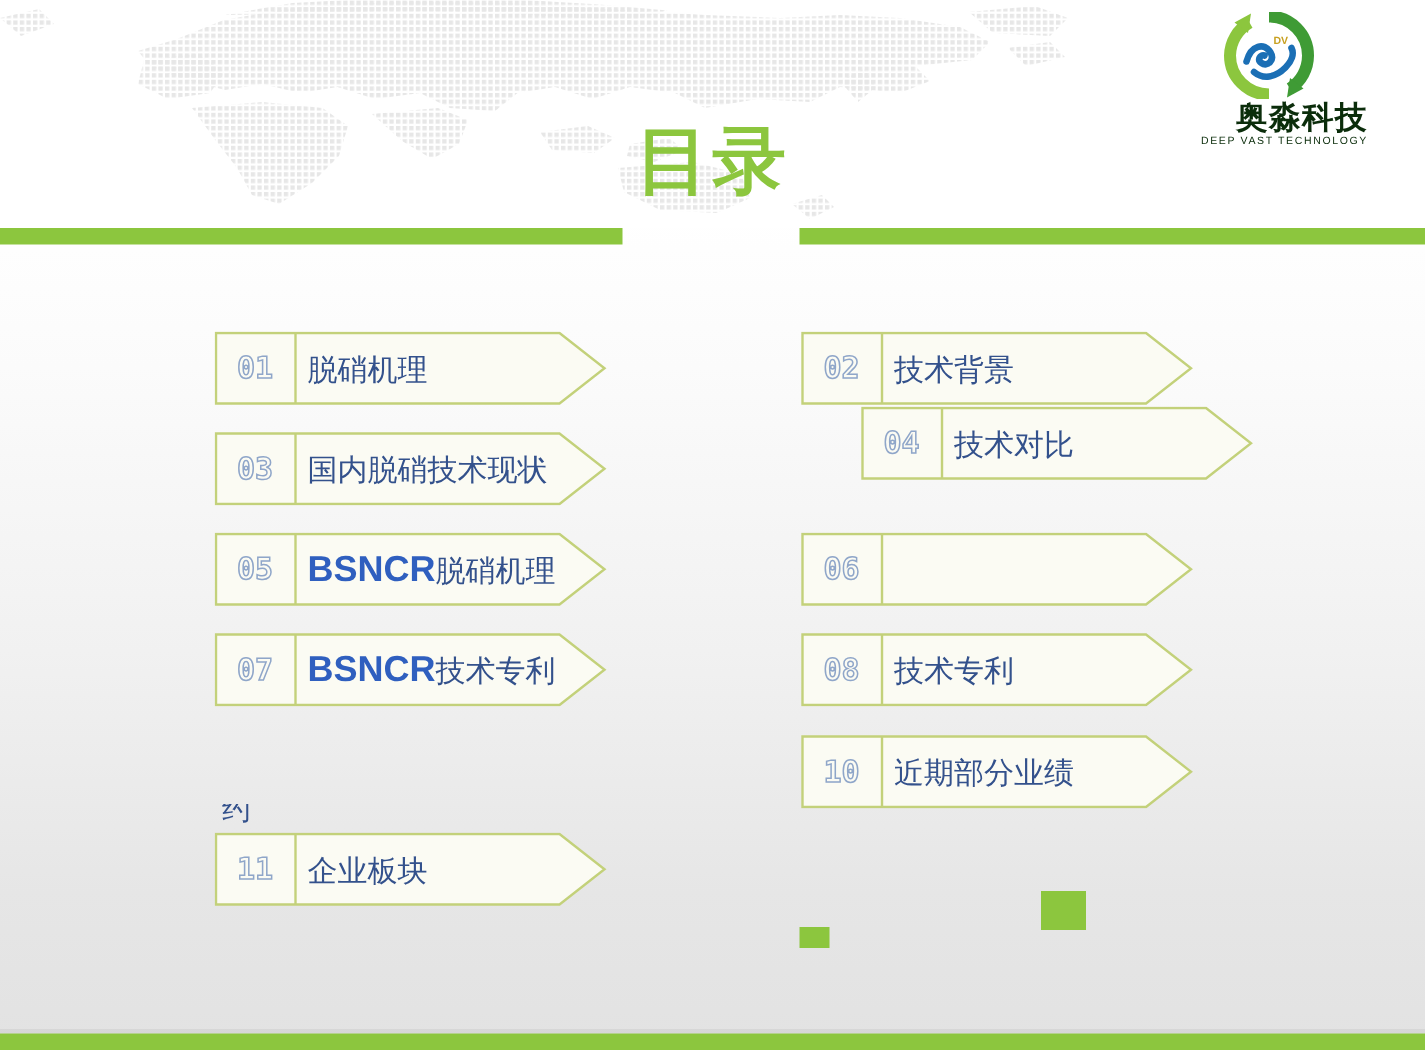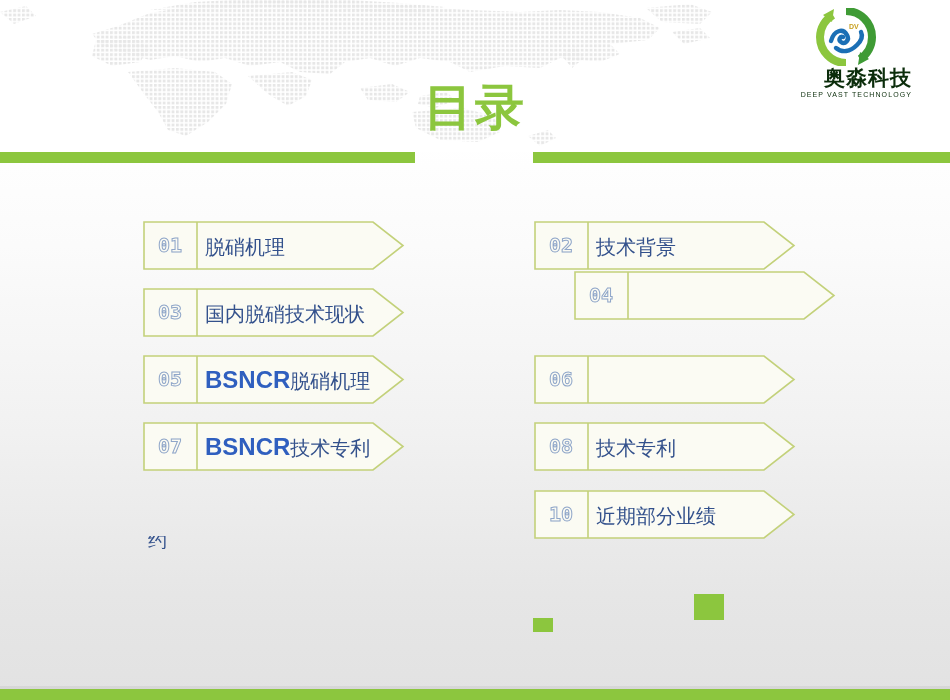--- a/index.html
+++ b/index.html
@@ -301,20 +301,21 @@
       <div class="num">03</div>
       <div class="label"><span class="em"></span><span>国内脱硝技术现状</span></div>
     </div>
 
     <div class="item" style="left:534px; top:271px;margin-left:40px;">
       <svg class="shape" viewBox="0 0 262 49" preserveAspectRatio="none">
         <polygon points="1,1 230,1 260,24.5 230,48 1,48" fill="#fbfbf3" stroke="#c3d17a" stroke-width="1.6"></polygon>
         <line x1="54" y1="1" x2="54" y2="48" stroke="#c3d17a" stroke-width="1.6"></line>
       </svg>
       <div class="num">04</div>
+      <div class="label"><span class="em"></span><span>技术对比</span></div>
     </div>
 
     <div class="item" style="left:143px; top:355px;padding-left:23px;">
       <svg class="shape" viewBox="0 0 262 49" preserveAspectRatio="none">
         <polygon points="1,1 230,1 260,24.5 230,48 1,48" fill="#fbfbf3" stroke="#c3d17a" stroke-width="1.6"></polygon>
         <line x1="54" y1="1" x2="54" y2="48" stroke="#c3d17a" stroke-width="1.6"></line>
       </svg>
       <div class="num">05</div>
       <div class="label"><span class="em">BSNCR</span><span>脱硝机理</span></div>
     </div>
@@ -350,20 +351,28 @@
       <svg class="shape" viewBox="0 0 262 49" preserveAspectRatio="none">
         <polygon points="1,1 230,1 260,24.5 230,48 1,48" fill="#fbfbf3" stroke="#c3d17a" stroke-width="1.6"></polygon>
         <line x1="54" y1="1" x2="54" y2="48" stroke="#c3d17a" stroke-width="1.6"></line>
       </svg>
       <div class="num">10</div>
       <div class="label"><span class="em"></span><span>近期部分业绩</span></div>
     </div>
 
     <div id="ghost-text">约</div>
 
+    <div class="item" style="left:143px; top:555px;">
+      <svg class="shape" viewBox="0 0 262 49" preserveAspectRatio="none">
+        <polygon points="1,1 230,1 260,24.5 230,48 1,48" fill="#fbfbf3" stroke="#c3d17a" stroke-width="1.6"></polygon>
+        <line x1="54" y1="1" x2="54" y2="48" stroke="#c3d17a" stroke-width="1.6"></line>
+      </svg>
+      <div class="num">11</div>
+      <div class="label"><span class="em"></span><span>企业板块</span></div>
+    </div>
 
   </div>
 
   <div class="deco-sq" id="deco-small"></div>
   <div class="deco-sq" id="deco-large"></div>
 
   <div id="footer-shade"></div>
   <div id="footer-bar"></div>
 
 </div>

